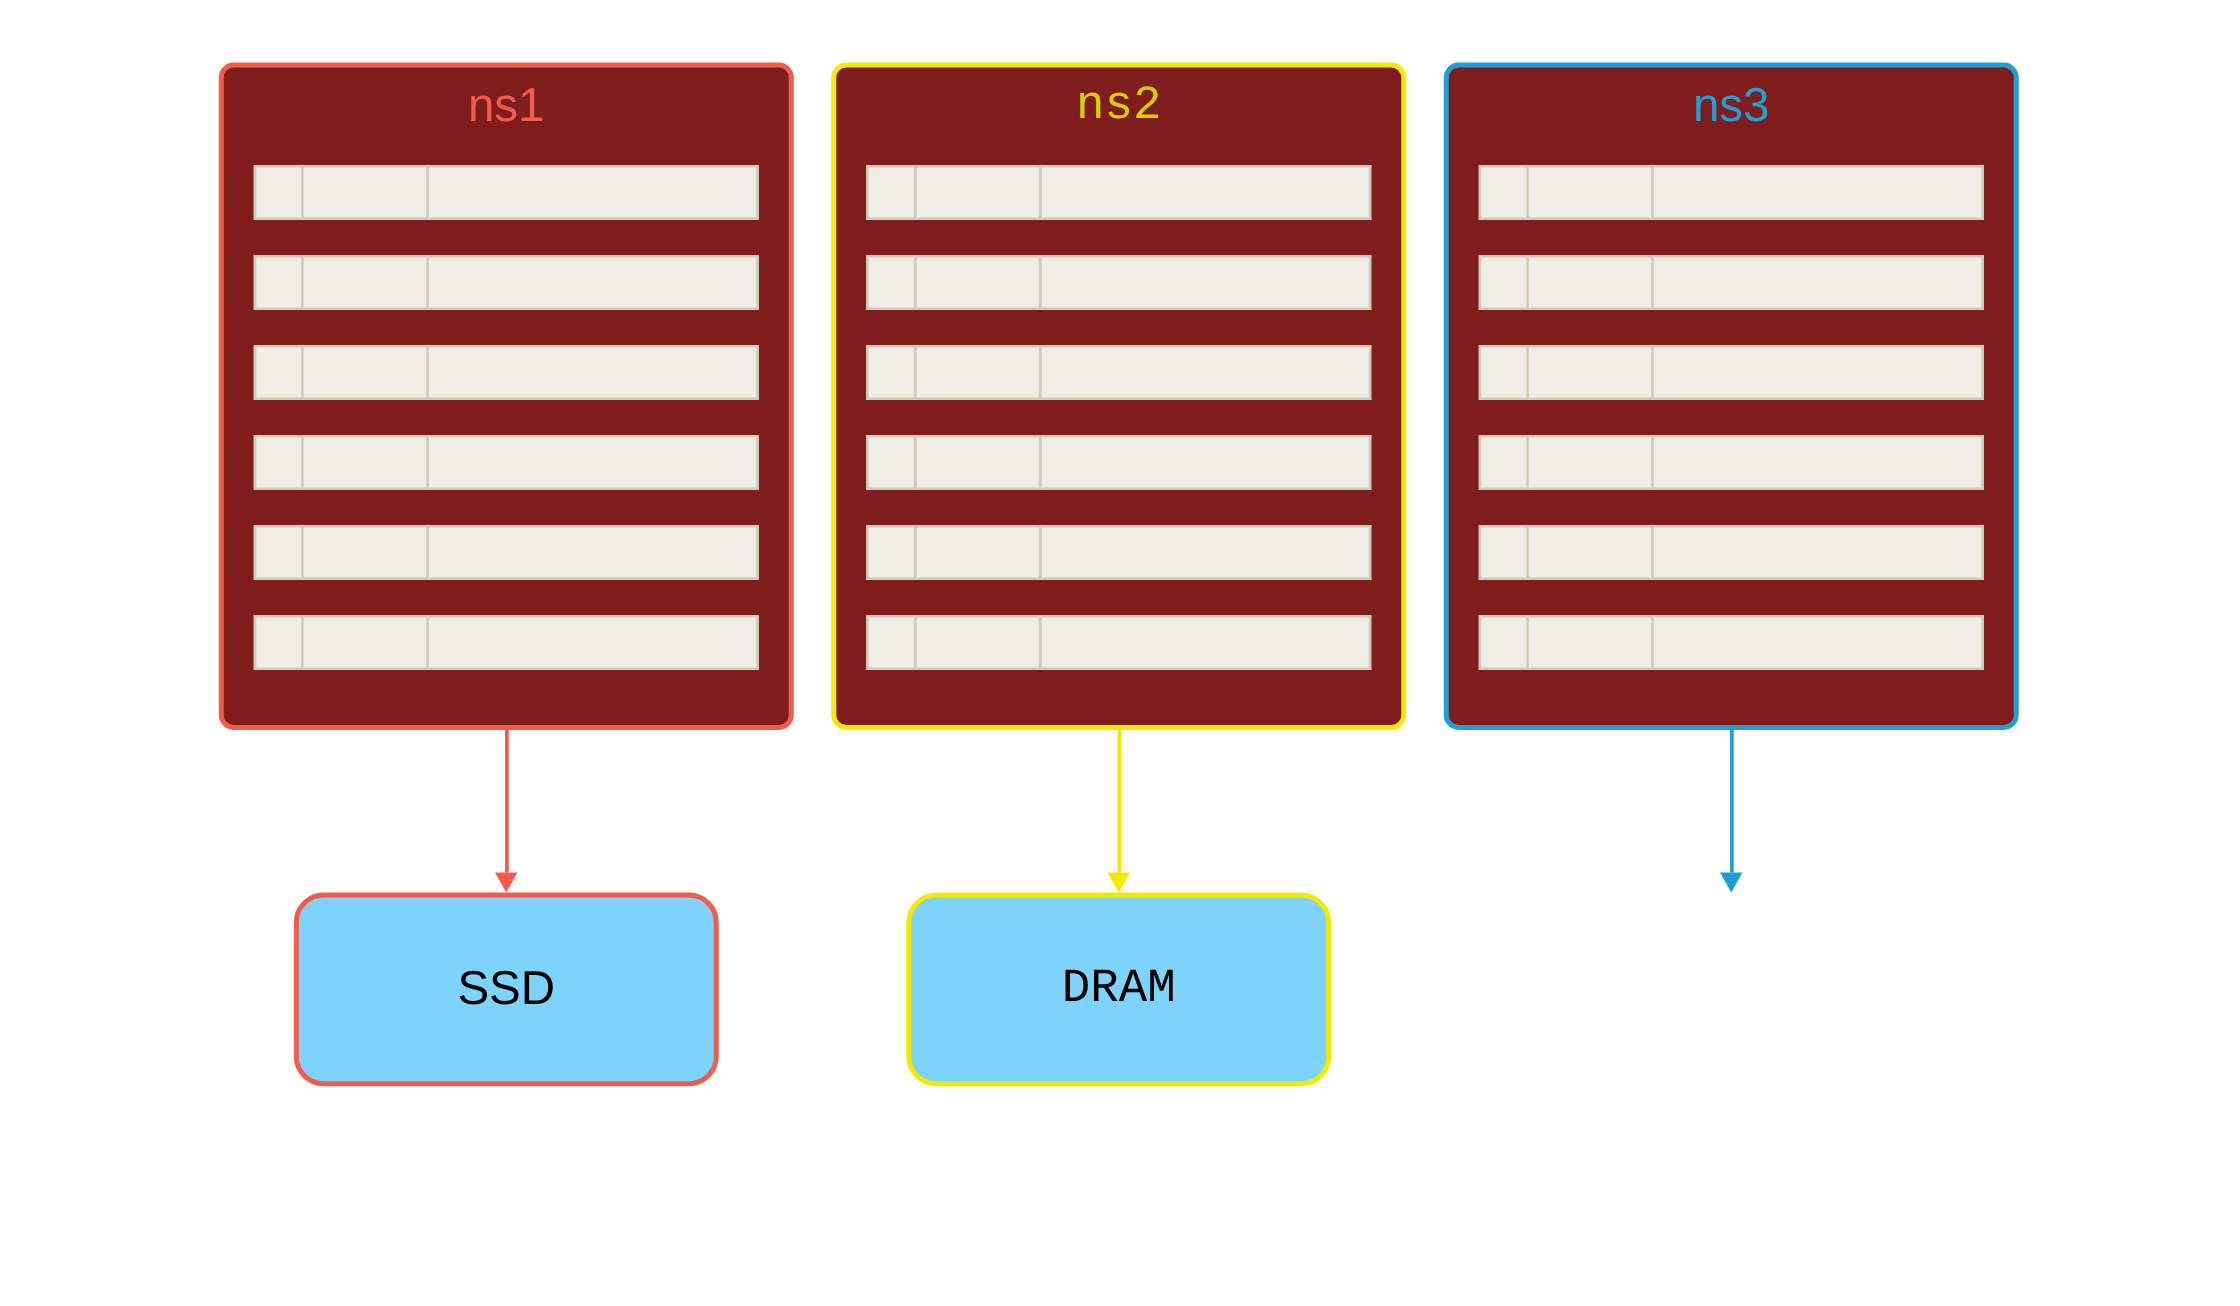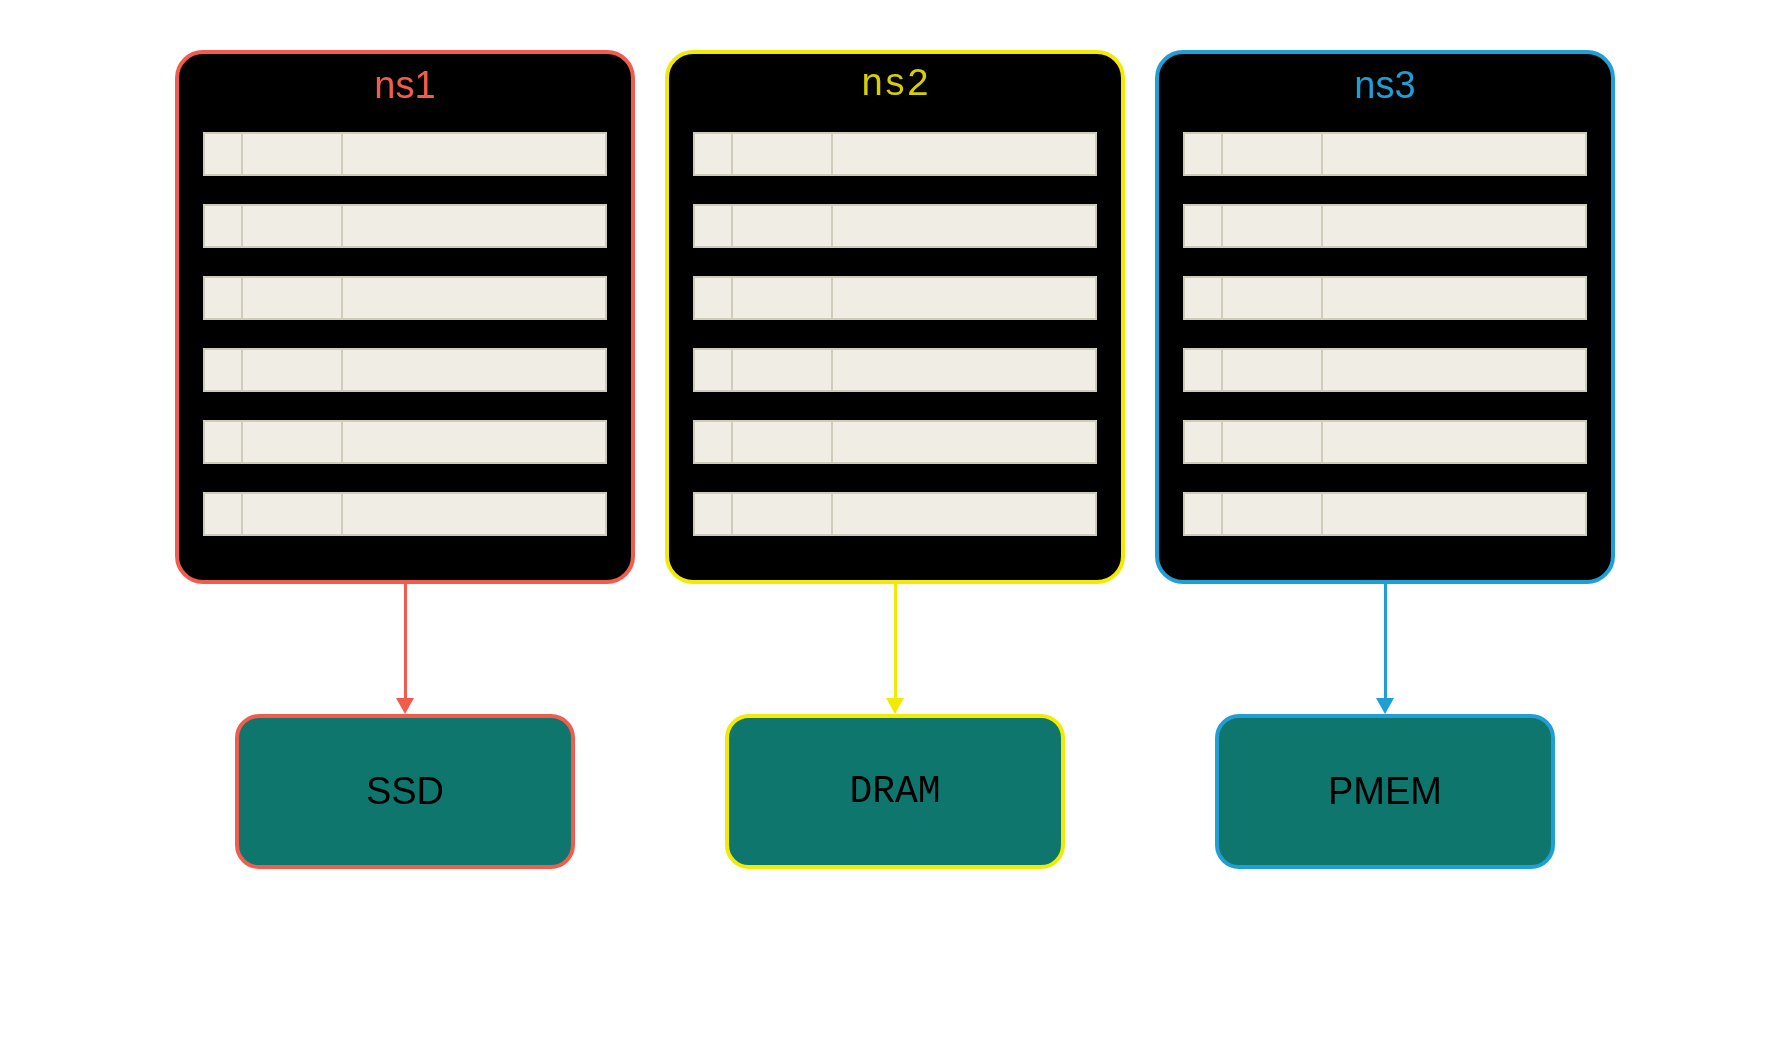--- a/index.html
+++ b/index.html
@@ -20,22 +20,22 @@
     top: 50px;
     width: 470px;
     display: flex;
     flex-direction: column;
     align-items: center;
   }
   .ns-box {
     width: 460px;
     border-width: 4px;
     border-style: solid;
-    border-radius: 28px;
-    background: #000000;
+    border-radius: 12px;
+    background: #7f1d1d;
     box-sizing: border-box;
     padding: 12px 24px 30px 24px;
     display: flex;
     flex-direction: column;
     align-items: center;
     text-align: center;
   }
   .ns-title {
     font-size: 38px;
     line-height: 1;
@@ -79,21 +79,21 @@
     border-top-width: 16px;
     border-top-style: solid;
   }
 
   .storage-box {
     width: 340px;
     height: 155px;
     border-width: 4px;
     border-style: solid;
     border-radius: 24px;
-    background: #0f766e;
+    background: #7dd3fc;
     box-sizing: border-box;
     display: flex;
     align-items: center;
     justify-content: center;
     font-size: 38px;
     color: #000000;
   }
 </style>
 </head>
 <body>
@@ -217,18 +217,15 @@
       <div class="record-row">
           <div class="record-cell small"></div>
           <div class="record-cell medium"></div>
           <div class="record-cell large"></div>
         </div>
     </div>
     <div class="arrow-wrap">
       <div class="arrow-line" style="border-left-color:#1f9fd6;"></div>
       <div class="arrow-head" style="border-top-color:#1f9fd6;"></div>
     </div>
-    <div class="storage-box" style="border-color:#1f9fd6;">
-      <span>PMEM</span>
-    </div>
   </div>
 
 </div>
 
 </body></html>

